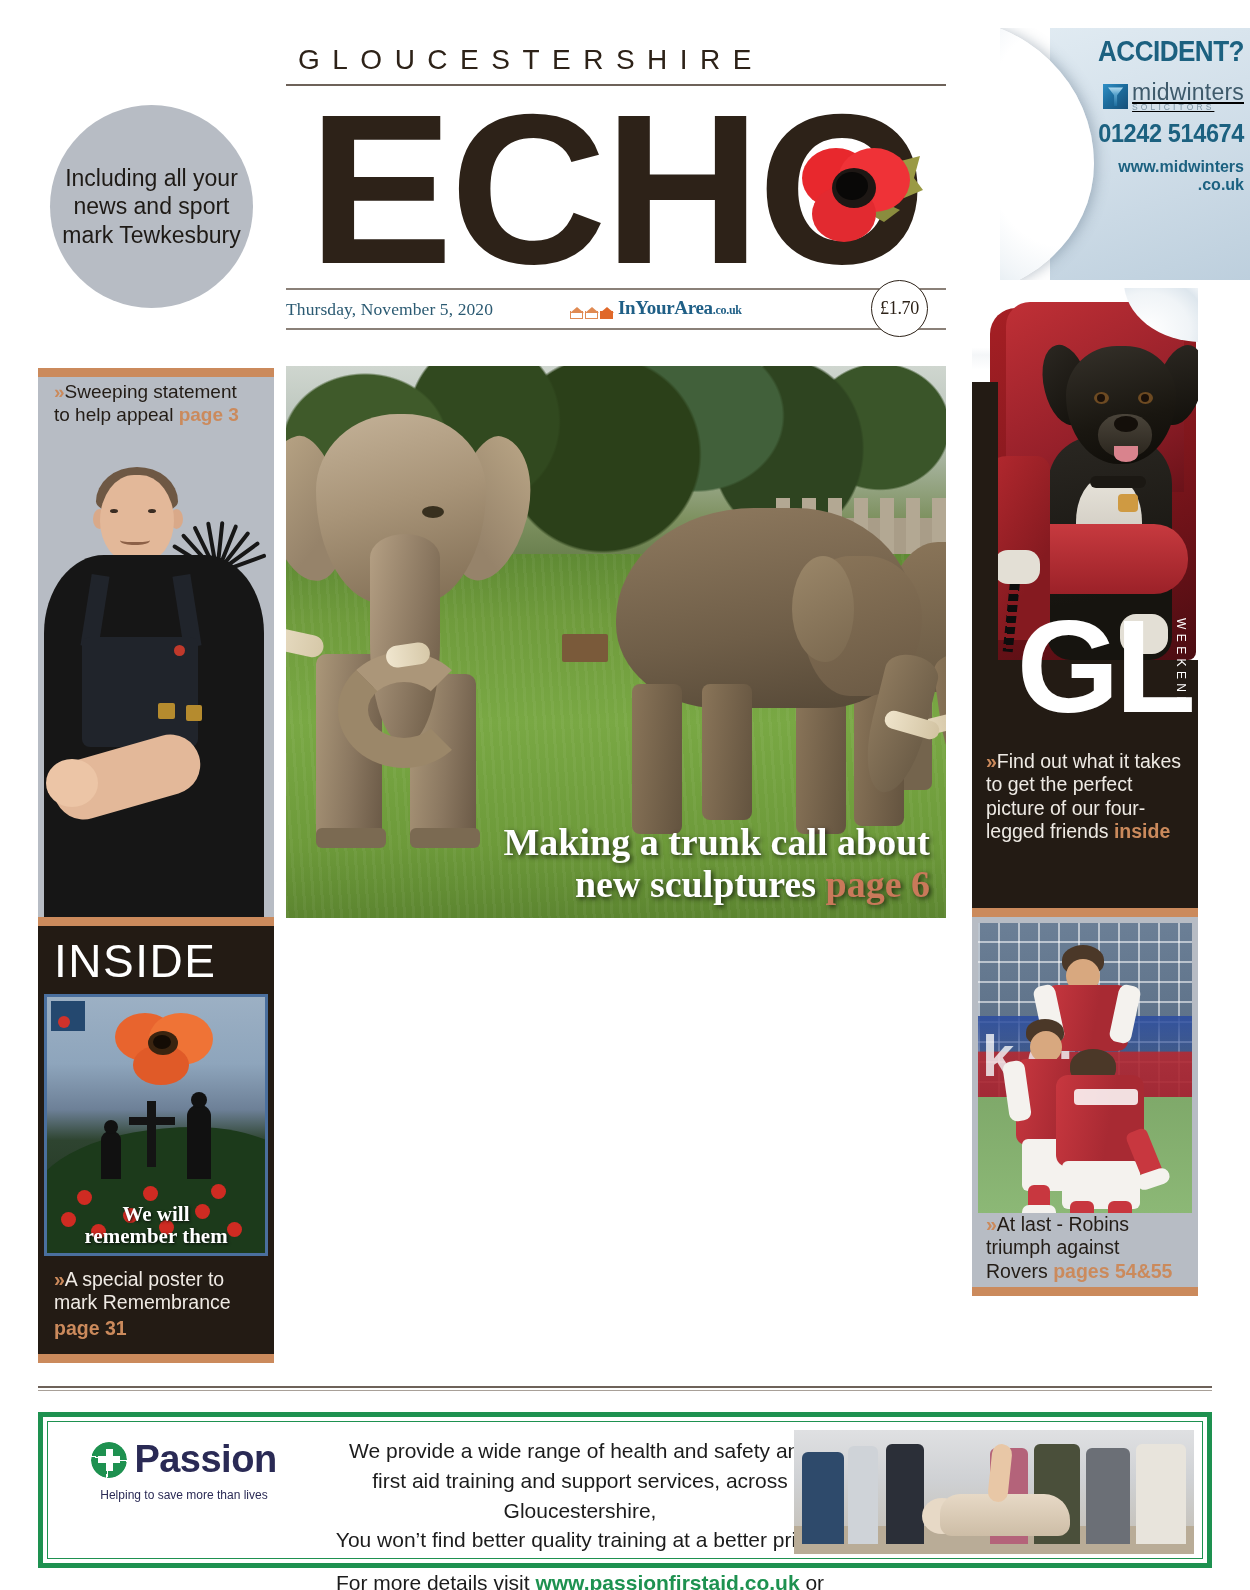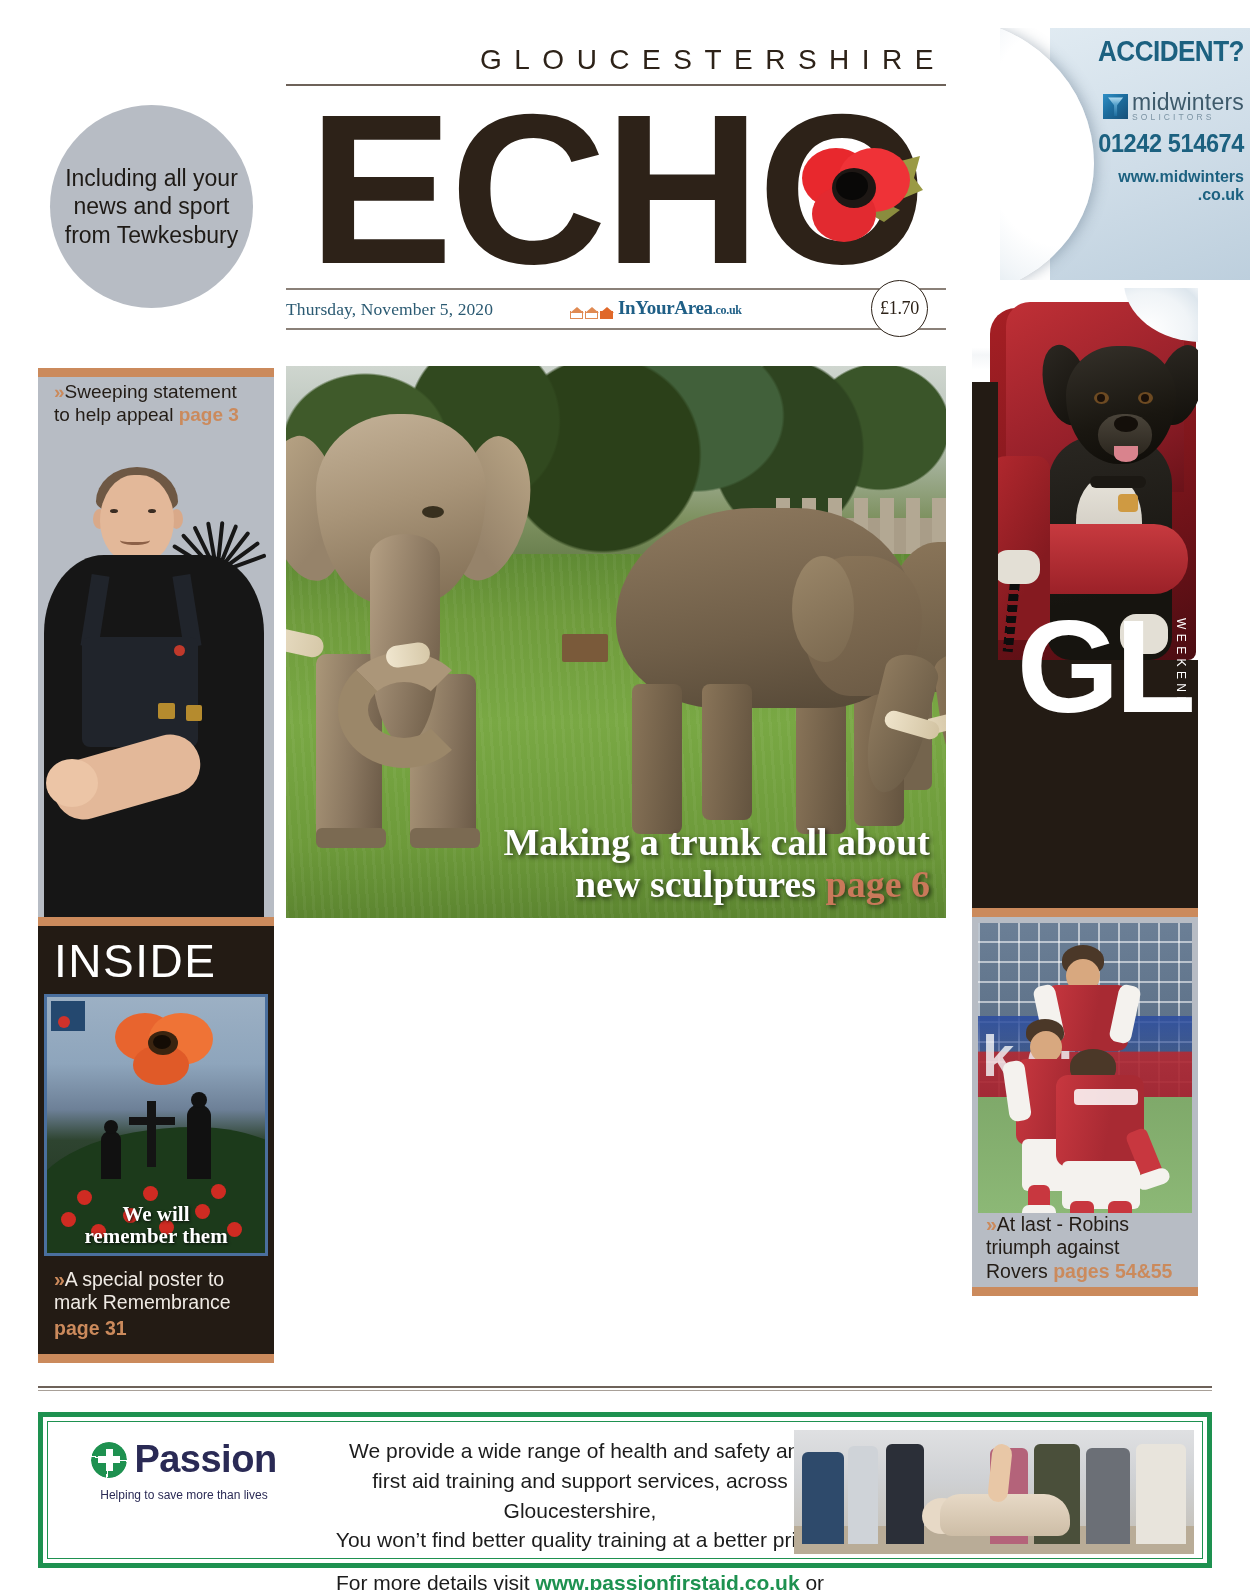--- a/index.html
+++ b/index.html
@@ -45,21 +45,21 @@
   .topad-inner {
     position: absolute; right: 6px; top: 8px;
     width: 192px; text-align: right;
   }
   .topad-head {
     font-size: 29px; font-weight: bold; color: #1c6180;
     letter-spacing: -0.6px; line-height: 1.05;
     font-family: "Liberation Sans", sans-serif;
     transform: scaleX(.9); transform-origin: right center;
   }
-  .mw-row { display:flex; align-items:center; justify-content:flex-end; gap:4px; margin-top:26px; }
+  .mw-row { display:flex; align-items:center; justify-content:flex-end; gap:4px; margin-top:16px;text-decoration:underline; }
   .mw-mark {
     width: 25px; height: 25px;
     background: linear-gradient(135deg,#2f8fc6 0%,#1d6d9e 45%,#174f78 100%);
     position: relative; flex: none;
   }
   .mw-mark:after {
     content:""; position:absolute; left:5px; top:3px;
     width:15px; height:19px;
     background: linear-gradient(180deg,#b9dff2 0%,#5fa8d0 35%,#1d6d9e 100%);
     clip-path: polygon(0 0, 100% 0, 60% 42%, 60% 100%, 40% 100%, 40% 42%);
@@ -79,21 +79,21 @@
     transform: scaleX(.94); transform-origin: right center;
   }
   .topad-url {
     font-size: 16px; font-weight: bold; color:#1c6180;
     line-height: 1.08; margin-top: 10px;
   }
 
   
   .masthead { position: absolute; left: 286px; top: 44px; width: 660px; }
   .mh-county {
-    text-align: right;
+    text-align: left;
     font-size: 28px; color: #2d2218;
     letter-spacing: 12.5px; text-indent: 12px;
     font-family: "Liberation Sans", sans-serif;
     font-weight: 300;
   }
   .mh-rule { height: 2px; background: #6d6259; margin-top: 8px; }
   .mh-logo {
     position: relative; height: 198px; margin-top: 4px;
   }
   .mh-echo {
@@ -679,21 +679,21 @@
       </div>
       <div class="topad-phone">01242 514674</div>
       <div class="topad-url">
         <div>www.midwinters</div>
         <div>.co.uk</div>
       </div>
     </div>
   </div>
 
   <div class="circle-blurb">
-    <span>Including all your news and sport from Tewkesbury</span>
+    <span>Including all your news and sport mark Tewkesbury</span>
   </div>
 
   <div class="masthead">
     <div class="mh-county">GLOUCESTERSHIRE</div>
     <div class="mh-rule"></div>
     <div class="mh-logo">
       <div class="mh-echo">ECHO</div>
       <svg class="poppy" viewBox="0 0 132 126">
         <path d="M74 44 L128 30 L122 52 L131 64 L112 72 L74 66 Z" fill="#9a9a44"></path>
         <path d="M78 70 L108 84 L92 96 L74 86 Z" fill="#8a8c3e"></path>
@@ -875,20 +875,23 @@
         <div class="dog-chain"></div>
         <div class="dog-pawL"></div>
         <div class="dog-pawR"></div>
         <div class="dog-white-notch"></div>
         <div class="dog-curl"></div>
       </div>
       <div class="gl-logo">
         <div class="gl-big">GL</div>
         <div class="gl-weekend">WEEKEND</div>
       </div>
+      <div class="gl-cap">
+        <span class="chev">»</span><span>Find out what it takes to get the perfect picture of our four-legged friends </span><span class="ins">inside</span>
+      </div>
     </div>
     <div class="panel-bot-rule"></div>
 
     <div class="sport-panel">
       <div class="sp-photo">
         <div class="sp-net"></div>
         <div class="sp-board"></div>
         <div class="sp-pitch"></div>
         <div class="plyr">
           <div class="p-hair" style="left:84px;top:22px;width:42px;height:30px"></div>

